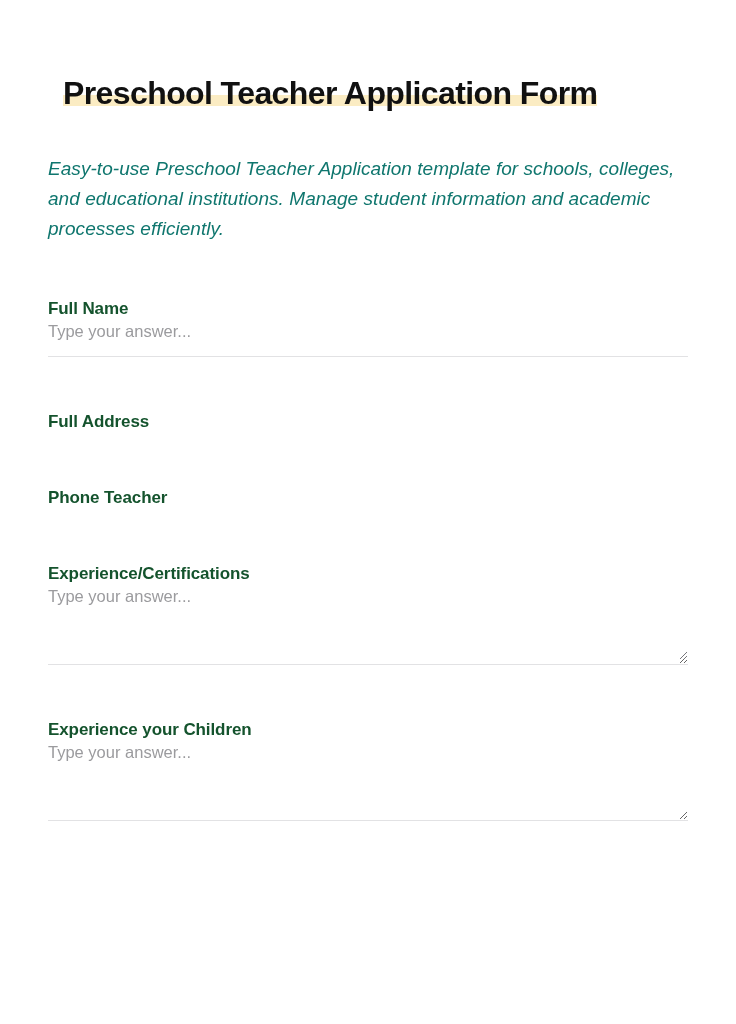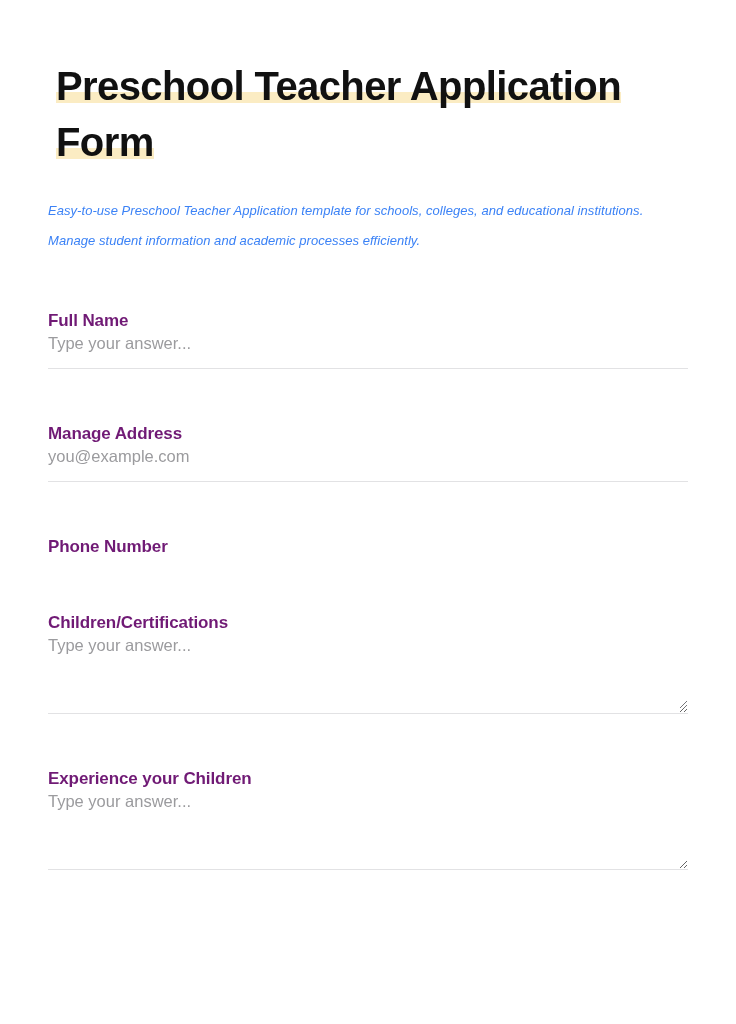--- a/index.html
+++ b/index.html
@@ -26,62 +26,62 @@
 
   .content {
     position: absolute;
     left: 48px;
     top: 0;
     width: 640px;
   }
 
   
   .form-title {
-    margin: 8px;
+    margin: 15px;
     padding: 0;
     padding-top: 50px;
-    font-size: 40px;
+    font-size: 32px;
     line-height: 56px;
     font-weight: 700;
     letter-spacing: -0.6px;
     color: #111111;
     max-width: 625px;
   }
   .form-title .hl {
     background-image: linear-gradient(to top, #fbecc3 0, #fbecc3 100%);
     background-repeat: no-repeat;
     background-size: 100% 11px;
     background-position: 0 calc(100% - 5px);
     padding-bottom: 0;
     box-decoration-break: clone;
     -webkit-box-decoration-break: clone;
   }
 
   
   .form-description {
     margin: 0;
     padding-top: 18px;
-    font-size: 13px;
+    font-size: 19px;
     line-height: 30px;
     font-style: italic;
-    color: #3b82f6;
+    color: #0f766e;
     max-width: 630px;
     letter-spacing: 0.05px;
   }
 
   
   .field {
     padding-top: 54px;
   }
   .field-label {
     display: block;
     font-size: 17px;
     line-height: 22px;
     font-weight: 700;
-    color: #701a75;
+    color: #14532d;
     letter-spacing: -0.1px;
   }
 
   .field-control {
     position: relative;
   }
 
   .text-input {
     display: block;
     width: 640px;
@@ -145,32 +145,29 @@
     <p class="form-description">Easy-to-use Preschool Teacher Application template for schools, colleges, and educational institutions. Manage student information and academic processes efficiently.</p>
 
     <div class="field">
       <span class="field-label">Full Name</span>
       <div class="field-control">
         <input class="text-input" type="text" placeholder="Type your answer..." style="">
       </div>
     </div>
 
     <div class="field">
-      <span class="field-label">Manage Address</span>
-      <div class="field-control">
-        <input class="text-input" type="text" placeholder="you@example.com" style="">
-      </div>
+      <span class="field-label">Full Address</span>
     </div>
 
     <div class="field">
-      <span class="field-label">Phone Number</span>
+      <span class="field-label">Phone Teacher</span>
     </div>
 
     <div class="field">
-      <span class="field-label">Children/Certifications</span>
+      <span class="field-label">Experience/Certifications</span>
       <div class="field-control">
         <textarea class="textarea-input" placeholder="Type your answer..." style=""></textarea>
         <svg class="resize-grip" viewBox="0 0 12 12">
           <path d="M11 4 L4 11 M11 8 L8 11" stroke="#77777b" stroke-width="1" fill="none"></path>
         </svg>
       </div>
     </div>
 
     <div class="field">
       <span class="field-label">Experience your Children</span>

